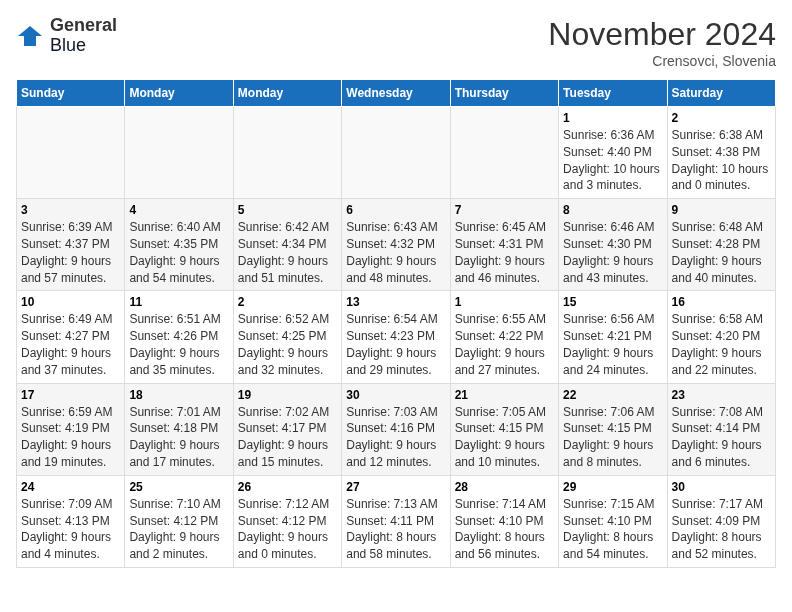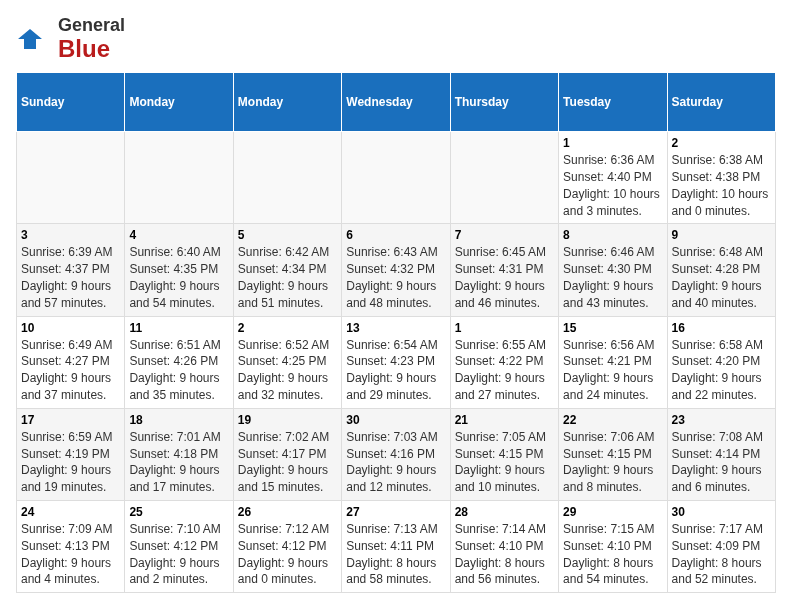--- a/index.html
+++ b/index.html
@@ -12,21 +12,21 @@
     }
     .header {
       display: flex;
       justify-content: space-between;
       align-items: flex-start;
       margin-bottom: 10px;
     }
     .logo {
       display: flex;
       align-items: center;
-      gap: 14px;
+      gap: 6px;
     }
     .logo-text {
       display: flex;
       flex-direction: column;
       line-height: 1.1;
     }
     .logo-icon {
       width: 28px;
       height: 28px;
     }
@@ -43,21 +43,21 @@
       color: #555;
     }
     .calendar {
       width: 100%;
       border-collapse: collapse;
       font-size: 11px;
     }
     .calendar th {
       background: #1a6fbd;
       color: #fff;
-      padding: 22px 4px;
+      padding: 6px 4px;
       text-align: left;
       font-size: 12px;
       font-weight: bold;
       border: 1px solid #fff;
       margin-left: 31px;
     }
     .calendar td {
       border: 1px solid #ddd;
       vertical-align: top;
       padding: 4px;
@@ -85,22 +85,26 @@
 </head>
 <body>
 
 <div class="header">
   <div class="logo">
     <svg class="logo-icon" viewBox="0 0 28 28">
       <polygon points="14,4 26,14 20,14 20,24 8,24 8,14 2,14" fill="#1a6fbd"></polygon>
     </svg>
     <div class="logo-text">
       <span style="font-size:18px;font-weight:bold;color:#333;line-height:1.1;">General</span>
-      <span style="font-size:24px;font-weight:bold;color:#b91c1c;line-height:1.1;">Blue</span>
+      <span style="font-size:18px;font-weight:normal;color:#0f172a;line-height:1.1;">Blue</span>
     </div>
+  </div>
+  <div class="title-block">
+    <div class="month-title">November 2024</div>
+    <div class="location">Crensovci, Slovenia</div>
   </div>
 </div>
 
 <table class="calendar" id="cal">
     <thead>
       <tr>
         <th>Sunday</th>
         <th>Monday</th>
         <th>Monday</th>
         <th>Wednesday</th>

